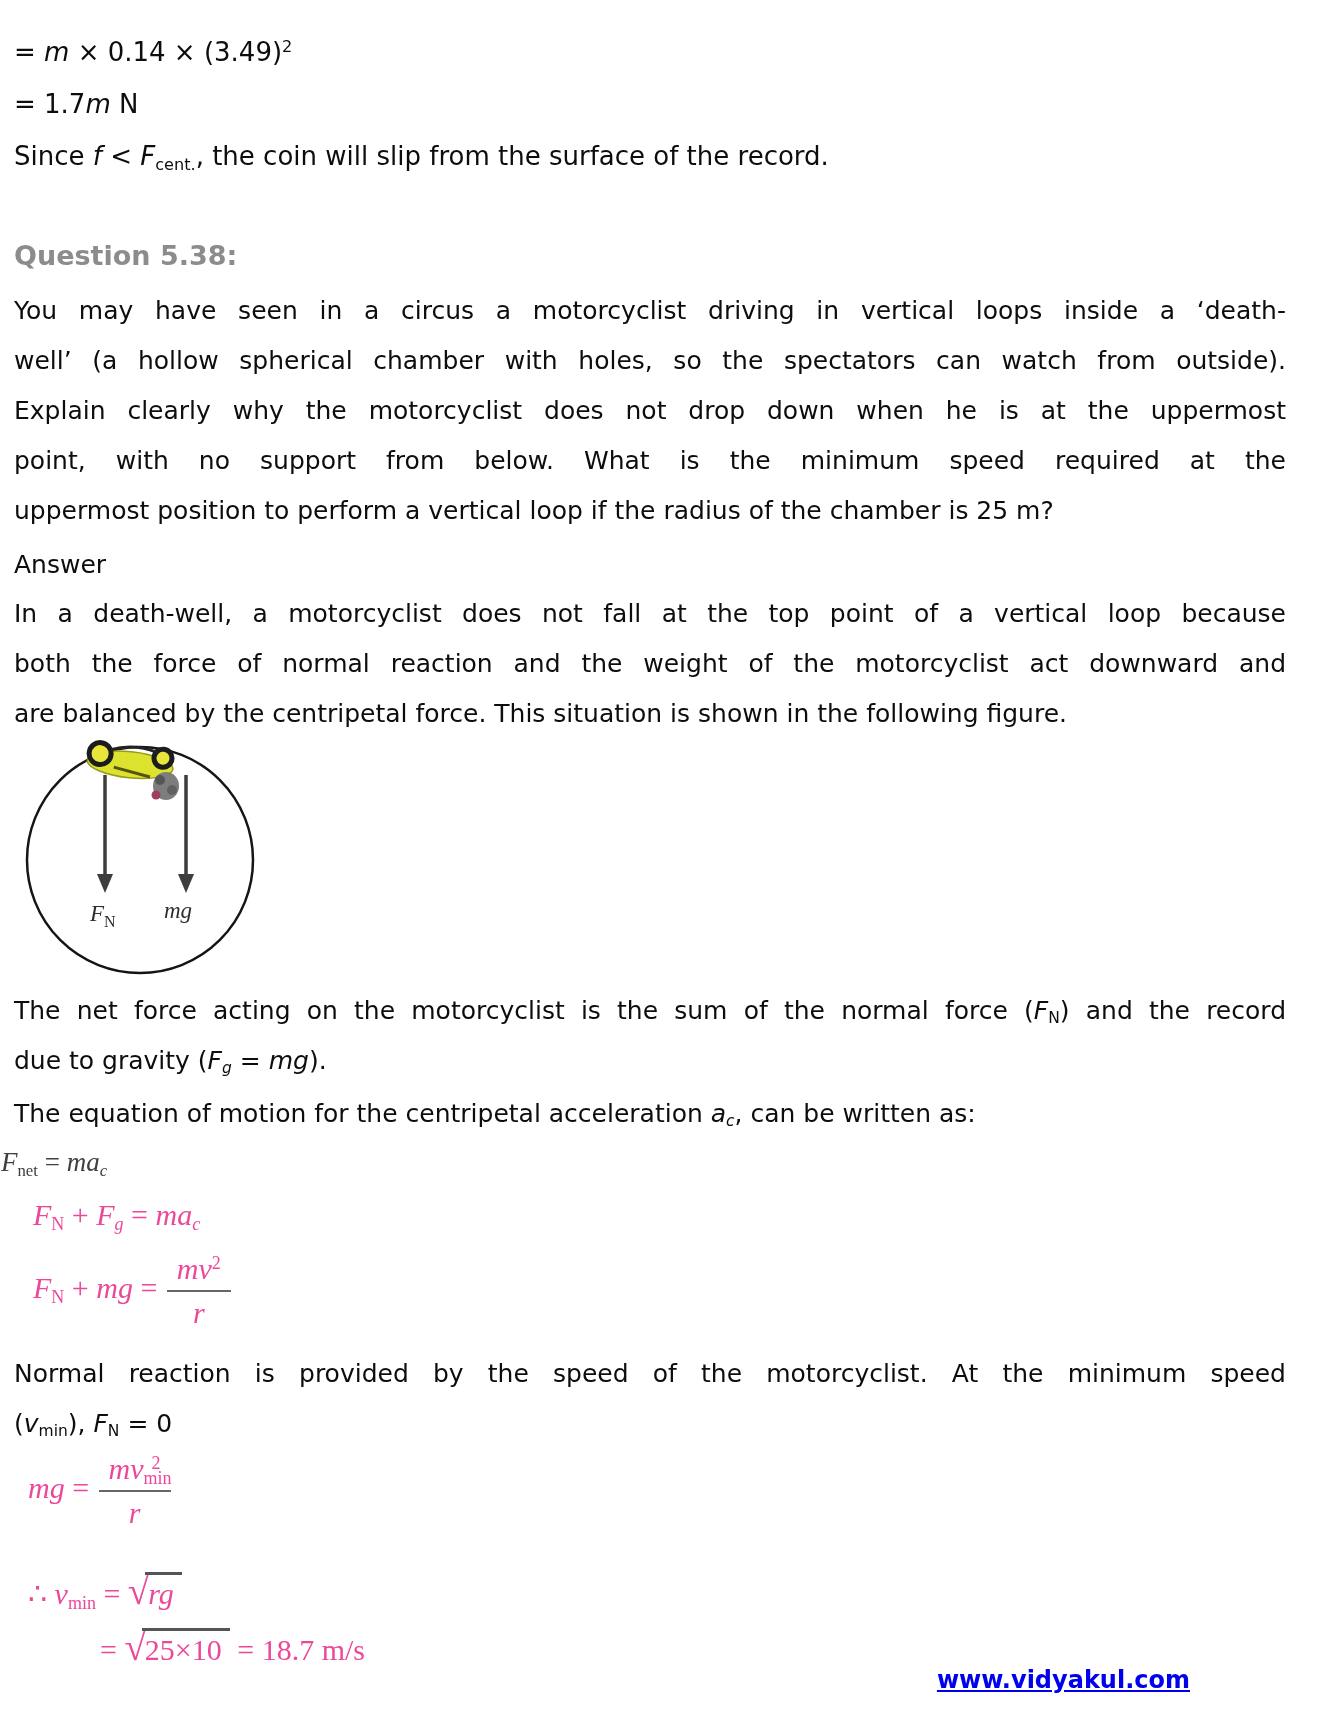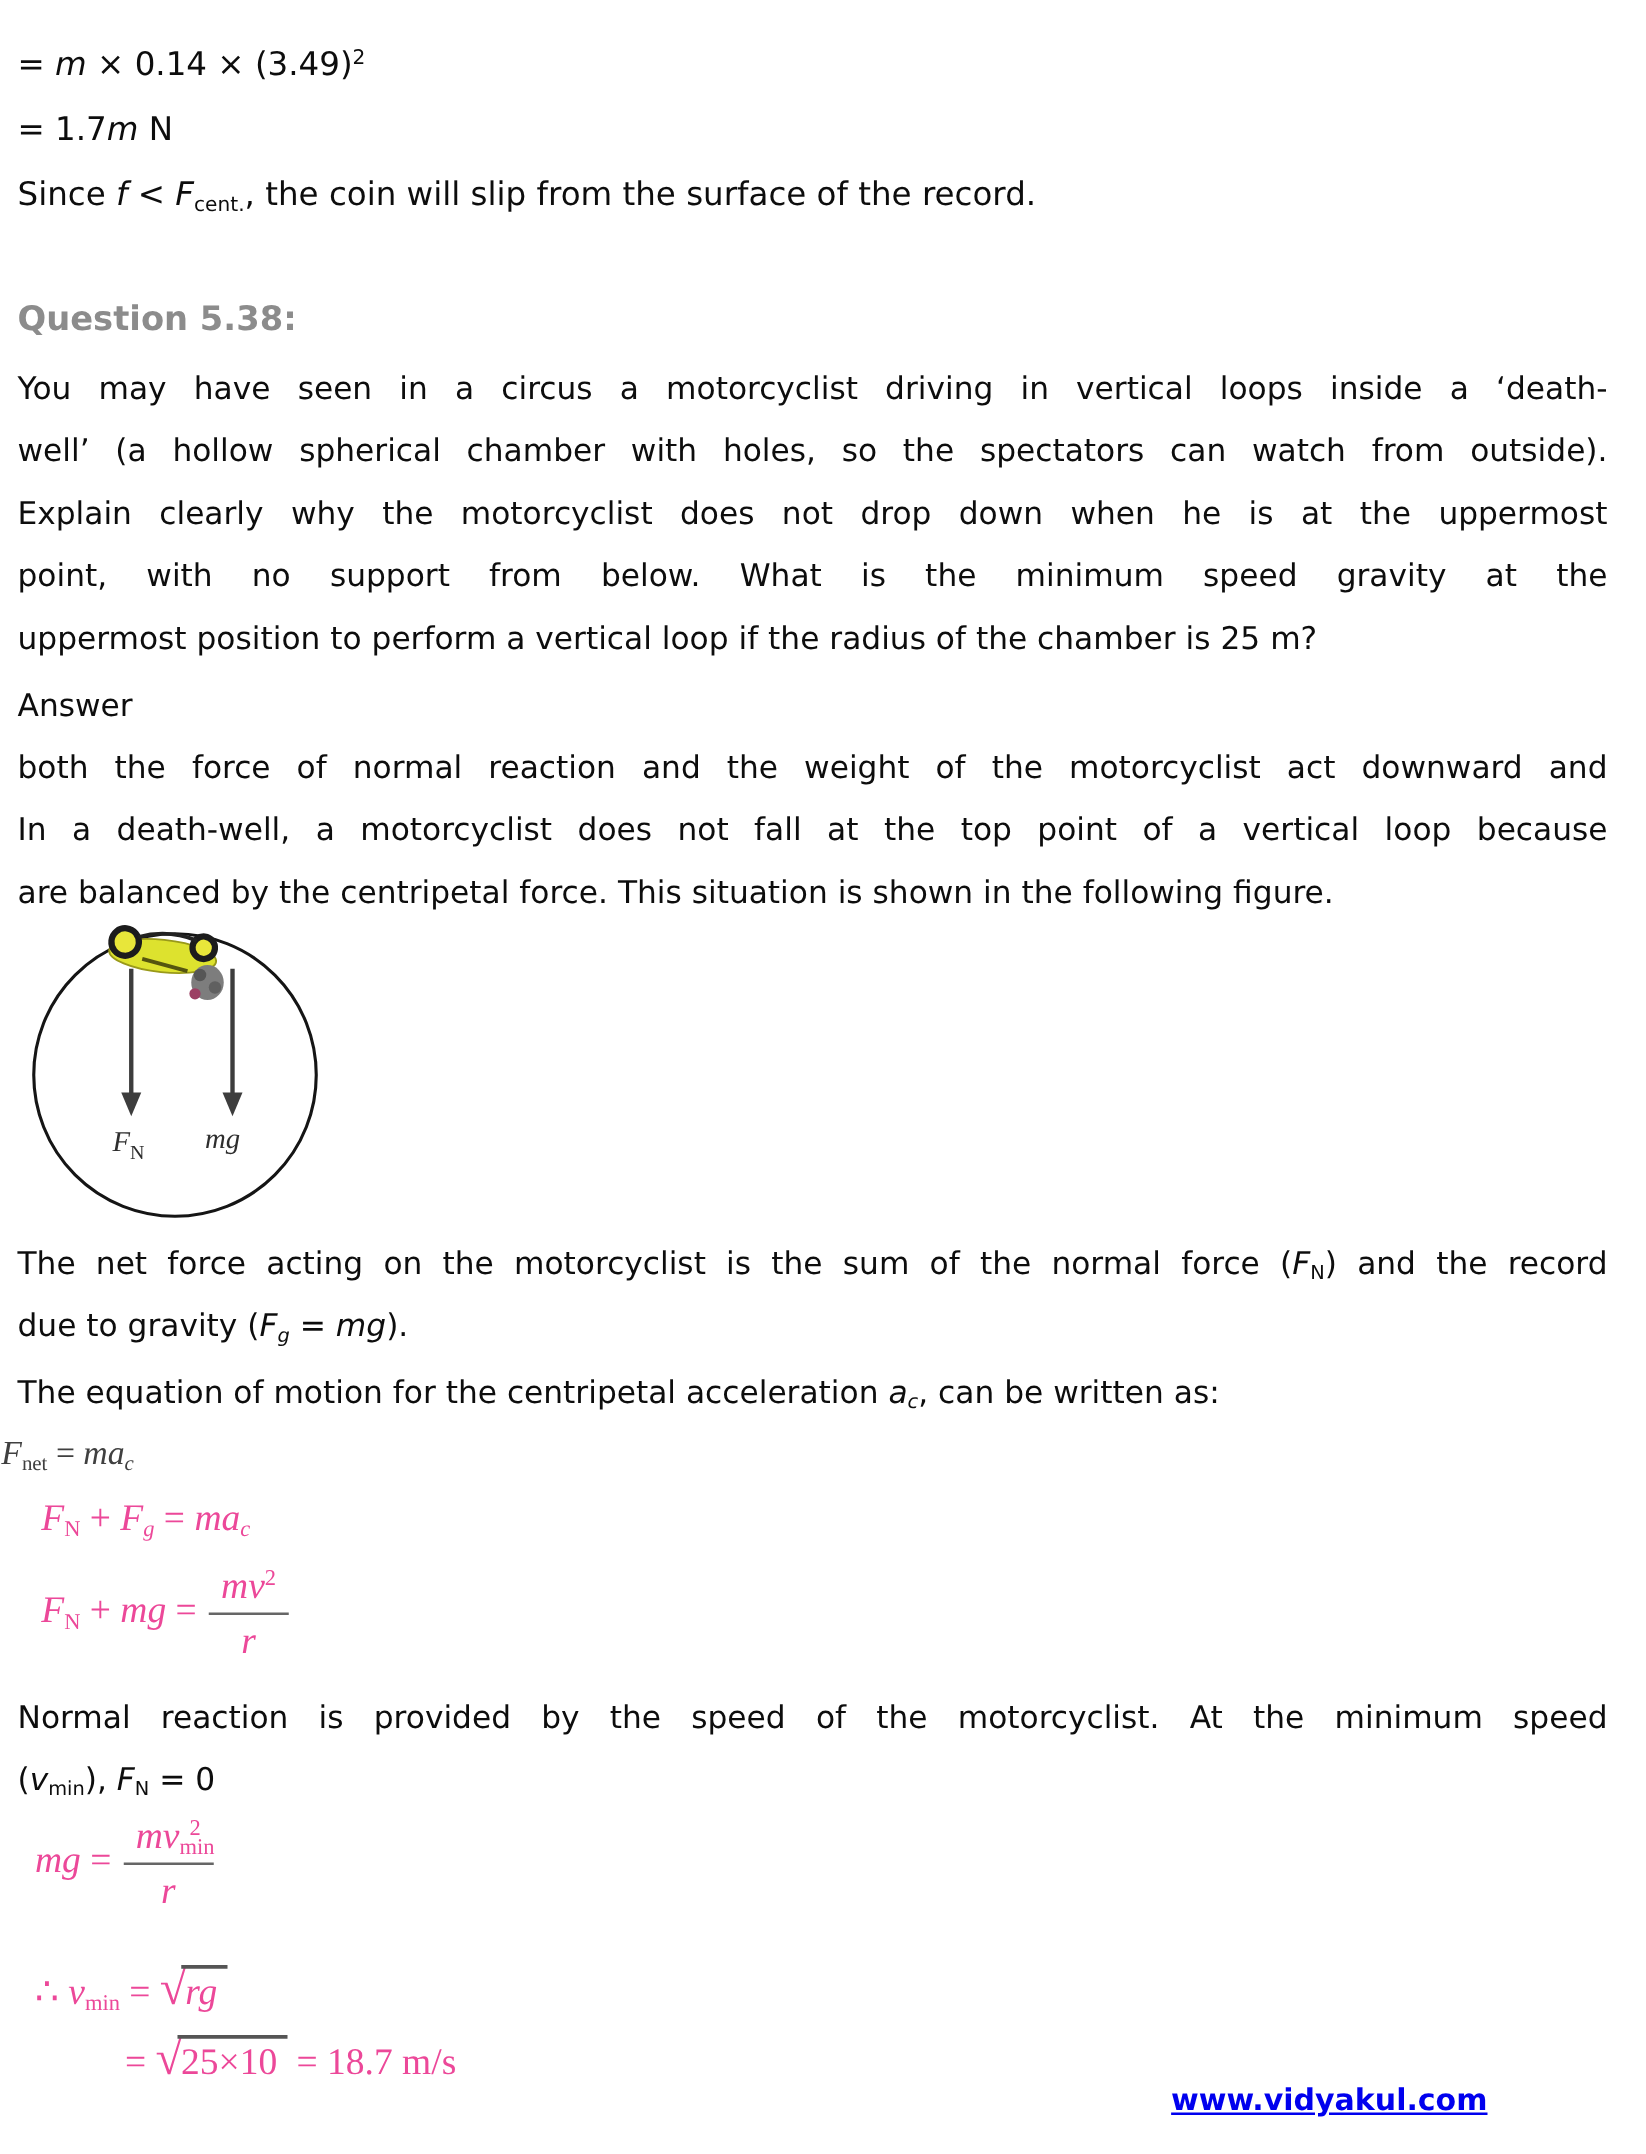--- a/index.html
+++ b/index.html
@@ -37,29 +37,29 @@
       <div class="line"><span>= 1.7</span><span class="i">m</span><span> N</span></div>
       <div class="line"><span>Since </span><span class="i">f</span><span> &lt; </span><span class="i">F</span><sub>cent.</sub><span>, the coin will slip from the surface of the record.</span></div>
     </section>
 
   <div class="abs qheader" style="top:230px">Question 5.38:</div>
 
   <section class="abs" style="top:286px">
       <div class="line just">You may have seen in a circus a motorcyclist driving in vertical loops inside a ‘death-</div>
       <div class="line just">well’ (a hollow spherical chamber with holes, so the spectators can watch from outside).</div>
       <div class="line just">Explain clearly why the motorcyclist does not drop down when he is at the uppermost</div>
-      <div class="line just">point, with no support from below. What is the minimum speed gravity at the</div>
+      <div class="line just">point, with no support from below. What is the minimum speed required at the</div>
       <div class="line">uppermost position to perform a vertical loop if the radius of the chamber is 25 m?</div>
     </section>
 
   <div class="abs plainline" style="top:539px">Answer</div>
 
   <section class="abs" style="top:589px">
+      <div class="line just">In a death-well, a motorcyclist does not fall at the top point of a vertical loop because</div>
       <div class="line just">both the force of normal reaction and the weight of the motorcyclist act downward and</div>
-      <div class="line just">In a death-well, a motorcyclist does not fall at the top point of a vertical loop because</div>
       <div class="line">are balanced by the centripetal force. This situation is shown in the following figure.</div>
     </section>
 
   <svg style="position:absolute;left:14px;top:738px" width="252" height="250" viewBox="0 0 252 250">
     <circle cx="126" cy="122" r="113" fill="none" stroke="#151515" stroke-width="2.5"></circle>
     <g transform="rotate(6 118 28)">
       <ellipse cx="116" cy="27" rx="43" ry="13" fill="#dde22e" stroke="#99991a" stroke-width="1.5"></ellipse>
       <circle cx="85" cy="19" r="11" fill="#e8e63a" stroke="#1c1c1c" stroke-width="5"></circle>
       <circle cx="148" cy="17" r="9" fill="#e8e63a" stroke="#1c1c1c" stroke-width="5"></circle>
       <path d="M95 14 Q118 5 142 12" fill="none" stroke="#222222" stroke-width="3"></path>

